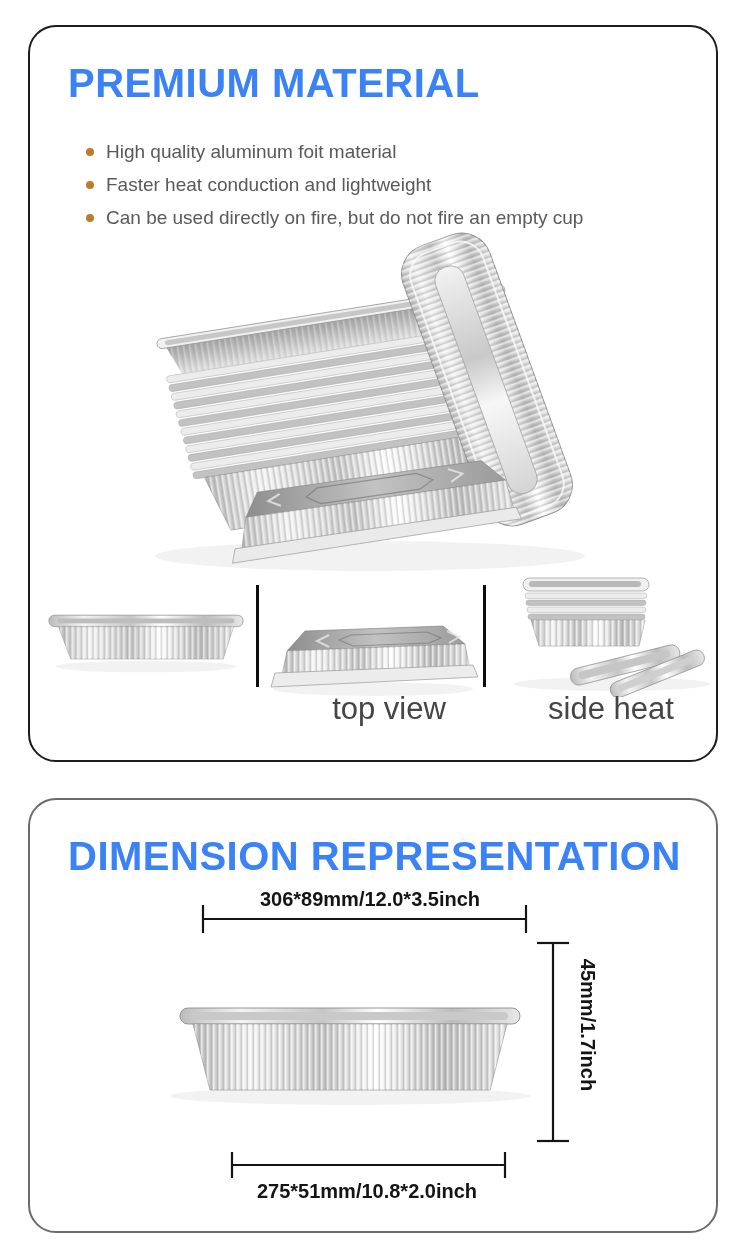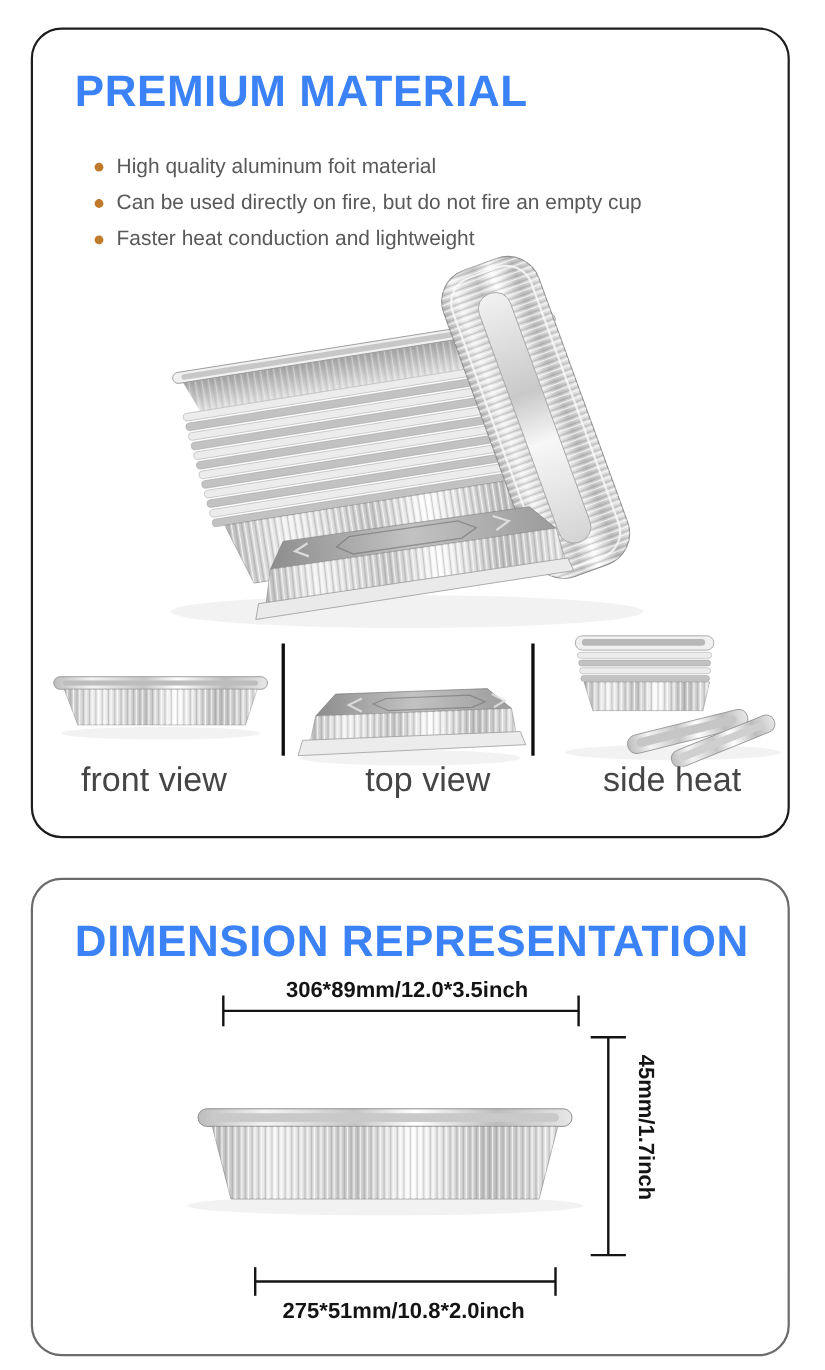--- a/index.html
+++ b/index.html
@@ -57,25 +57,25 @@
 
   <h1 class="section-title">PREMIUM MATERIAL</h1>
 
   <ul class="features">
     <li>
       <span class="dot"></span>
       <span>High quality aluminum foit material</span>
     </li>
     <li>
       <span class="dot"></span>
-      <span>Can be used directly on fire, but do not fire an empty cup</span>
+      <span>Faster heat conduction and lightweight</span>
     </li>
     <li>
       <span class="dot"></span>
-      <span>Faster heat conduction and lightweight</span>
+      <span>Can be used directly on fire, but do not fire an empty cup</span>
     </li>
   </ul>
 
   <svg class="hero" viewBox="0 0 500 365">
     <defs>
       <linearGradient id="gMetalH" x1="0" y1="0" x2="1" y2="0">
         <stop offset="0" stop-color="#bcbcbc"></stop>
           <stop offset="0.18" stop-color="#f3f3f3"></stop>
         <stop offset="0.42" stop-color="#c6c6c6"></stop>
           <stop offset="0.58" stop-color="#ffffff"></stop>
@@ -183,21 +183,20 @@
     </g>
     <g transform="rotate(-22 155 100)">
       <rect x="100" y="92" width="100" height="16" rx="7.5" fill="url(#gMetalH)" stroke="#8d8d8d" stroke-width="0.7"></rect>
       <rect x="108" y="96" width="82" height="7" rx="3.5" fill="#cfcfcf"></rect>
     </g>
   </svg>
 
   <div class="divider d1"></div>
   <div class="divider d2"></div>
 
-  <div class="view-label front">front view</div>
   <div class="view-label top">top view</div>
   <div class="view-label side">side heat</div>
 </section>
 
 <section class="card dimension">
 
   <h1 class="section-title">DIMENSION REPRESENTATION</h1>
 
   <svg class="dim-diagram" viewBox="0 0 686 431">
 

